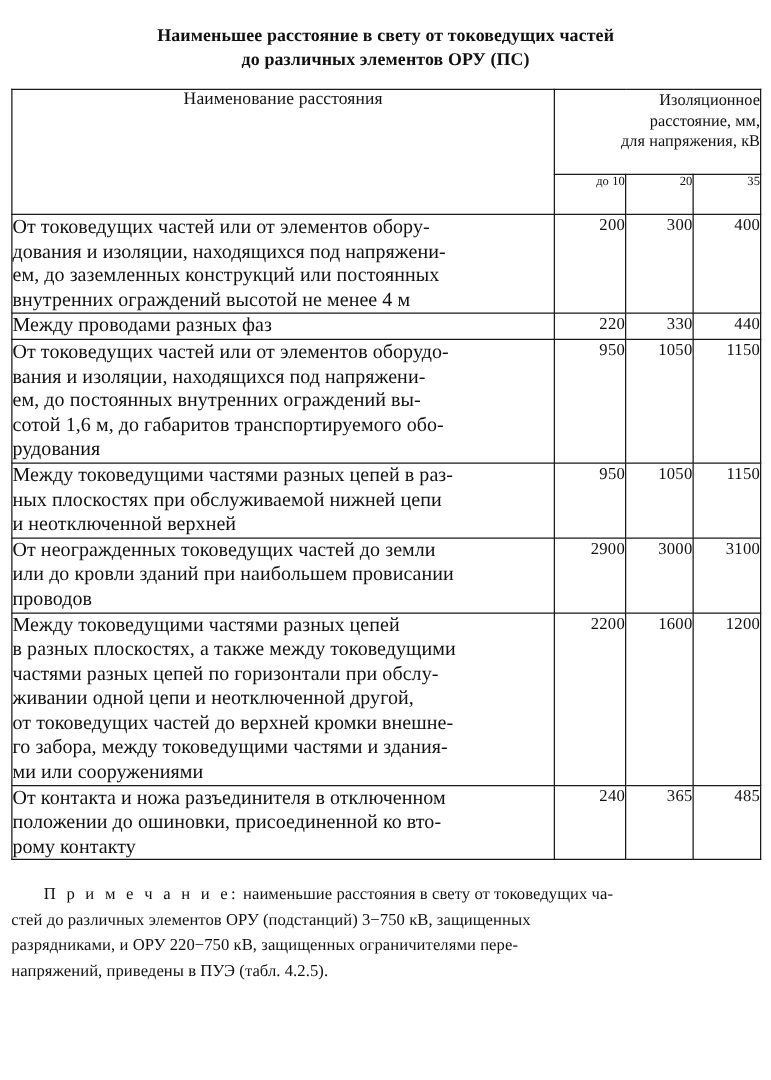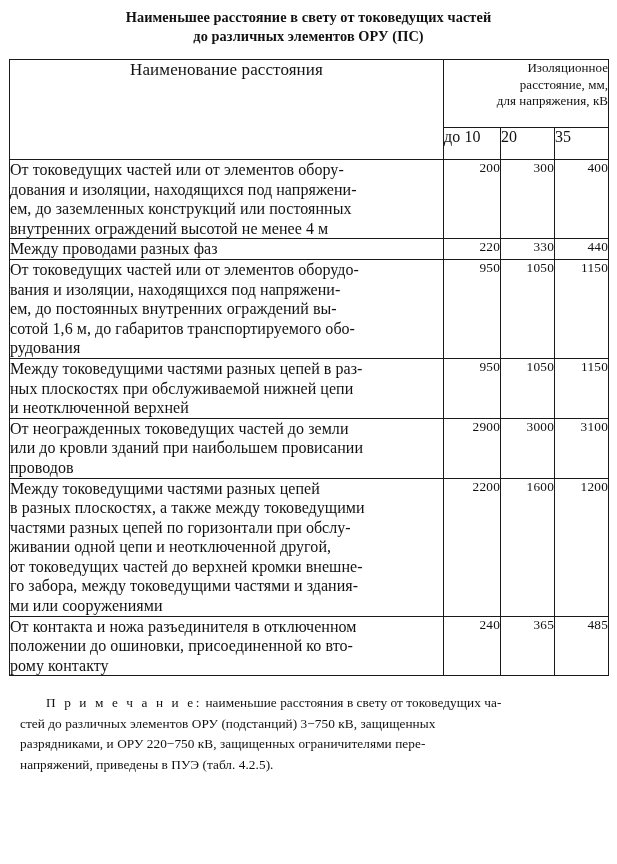--- a/index.html
+++ b/index.html
@@ -21,21 +21,21 @@
     box-sizing: border-box;
   }
 
   
   .doc-title {
     text-align: center;
     font-weight: bold;
     font-size: 14.3px;
     line-height: 19px;
     letter-spacing: 0.1px;
-    padding-top: 8px;
+    padding-top: 20px;
     margin: 0 28px;
   }
   .doc-title .line {
     display: block;
     white-space: nowrap;
   }
 
   
   .table-wrap {
     margin: 13px 9px 0 9px;
@@ -55,40 +55,40 @@
 
   
   col.c-name { width: 434px; }
   col.c-v1   { width: 57px; }
   col.c-v2   { width: 54px; }
   col.c-v3   { width: 54px; }
 
   th.head-name {
     text-align: center;
     font-weight: normal;
-    font-size: 17px;
+    font-size: 14px;
     vertical-align: middle;
     height: 99px;
     padding: 0 8px;
     letter-spacing: 0.1px;
     margin-top: 32px;
   }
   th.head-group {
     text-align: right;
     font-weight: normal;
     font-size: 13px;
     line-height: 16.5px;
     padding: 8px 4px 8px 4px;
     vertical-align: middle;
     letter-spacing: 0.05px;
   }
   th.head-sub {
-    text-align: left;
+    text-align: right;
     font-weight: normal;
-    font-size: 16px;
+    font-size: 10px;
     height: 31px;
     vertical-align: middle;
     letter-spacing: 0.1px;
   }
 
   td.rowtext {
     padding: 7px 10px 8px 11px;
     line-height: 19.6px;
     font-size: 16px;
     letter-spacing: 0.05px;
@@ -98,21 +98,21 @@
 
   td.val {
     text-align: right;
     font-size: 13.3px;
     padding-top: 8px;
     letter-spacing: 0.2px;
   }
 
   
   .note {
-    margin: 17px 10px 0 20px;
+    margin: 17px 10px 0 9px;
     font-size: 13.3px;
     line-height: 20.4px;
     text-align: justify;
     letter-spacing: 0.05px;
   }
   .note .ln { display: block; white-space: nowrap; }
   .note .lbl { letter-spacing: 2.6px; }
   .note .indent { display: inline-block; width: 26px; }
 </style>
 </head>

